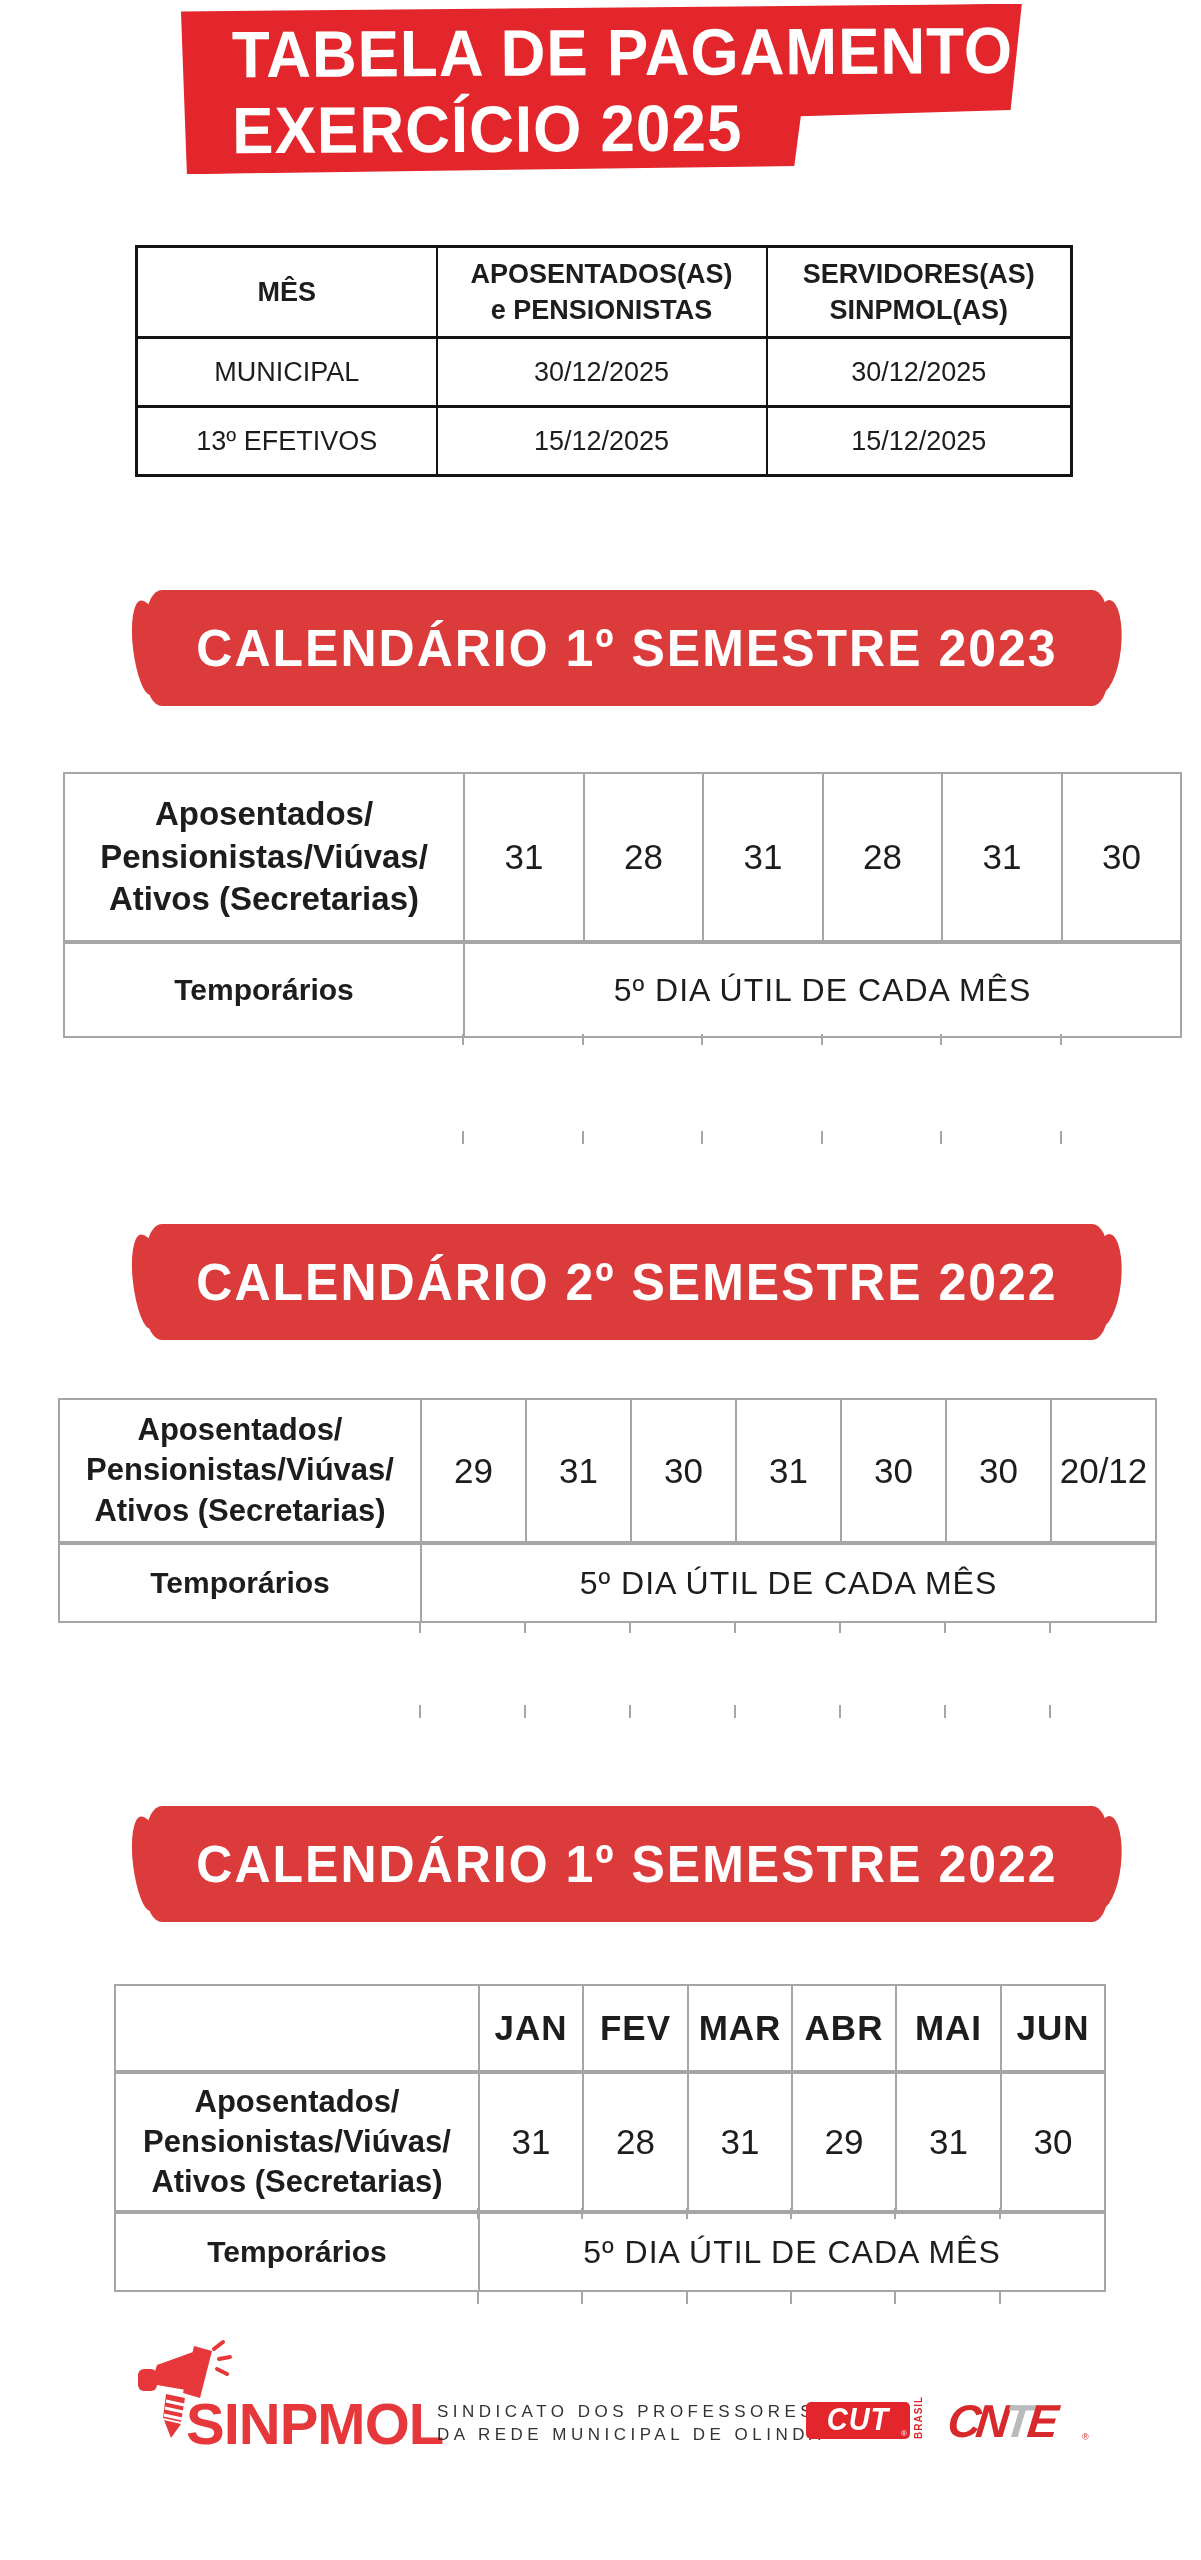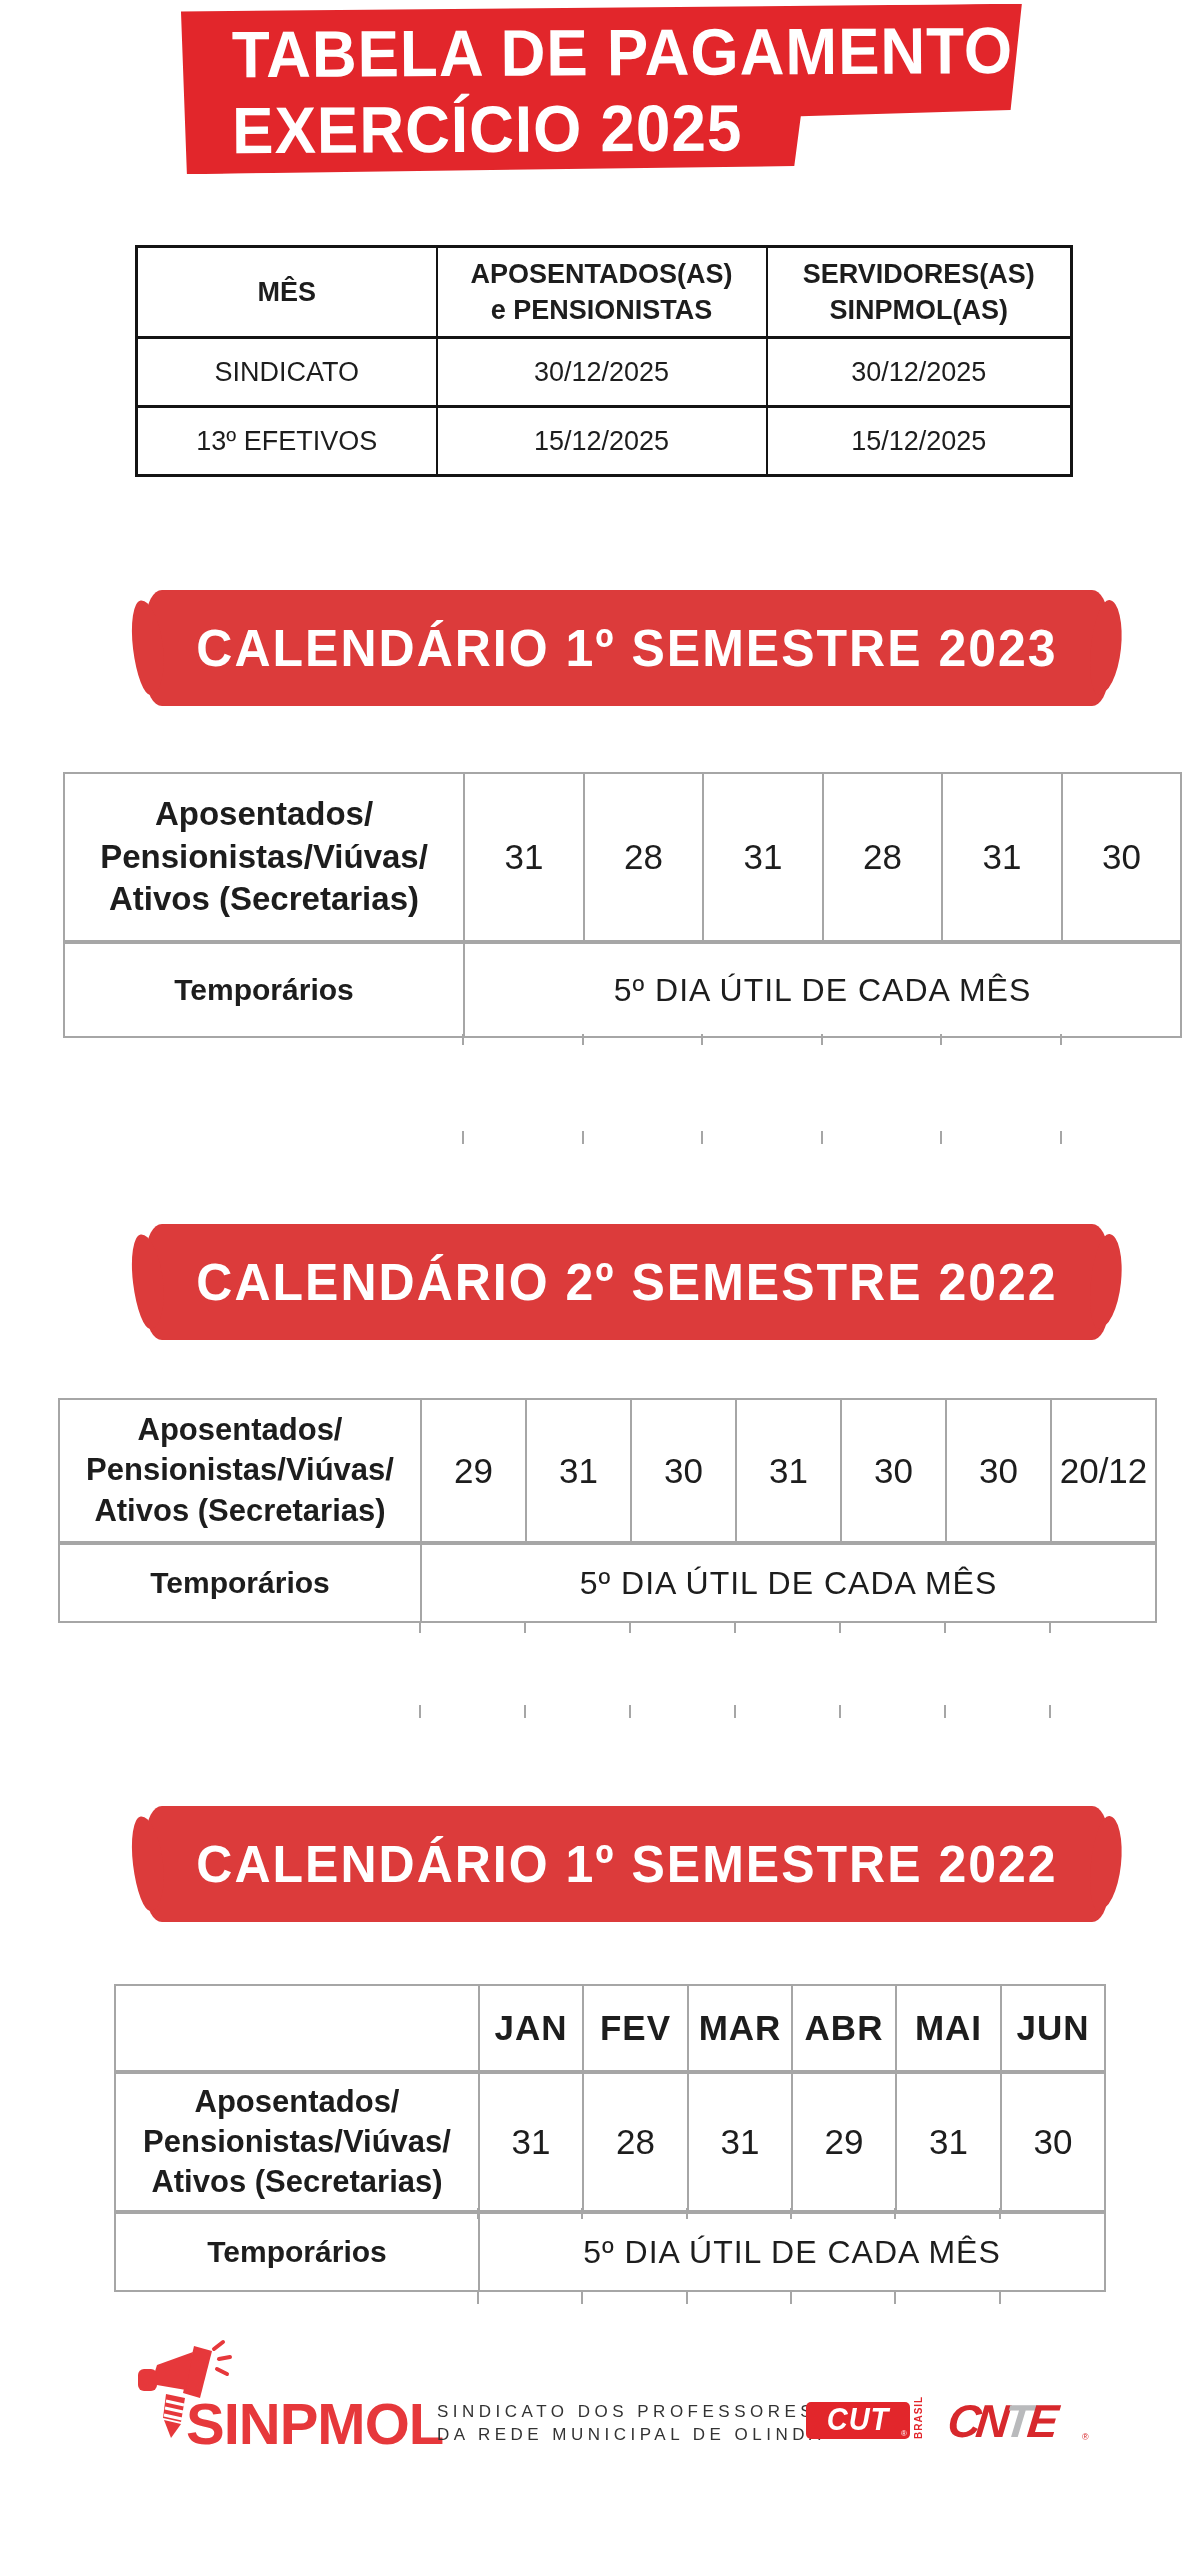--- a/index.html
+++ b/index.html
@@ -127,21 +127,21 @@
             <div>e PENSIONISTAS</div>
           </th>
           <th>
             <div>SERVIDORES(AS)</div>
             <div>SINPMOL(AS)</div>
           </th>
         </tr>
       </thead>
       <tbody>
         <tr>
-          <td>SINDICATO</td>
+          <td>MUNICIPAL</td>
           <td>30/12/2025</td>
           <td>30/12/2025</td>
         </tr>
         <tr>
           <td>13º EFETIVOS</td>
           <td>15/12/2025</td>
           <td>15/12/2025</td>
         </tr>
       </tbody>
     </table>

